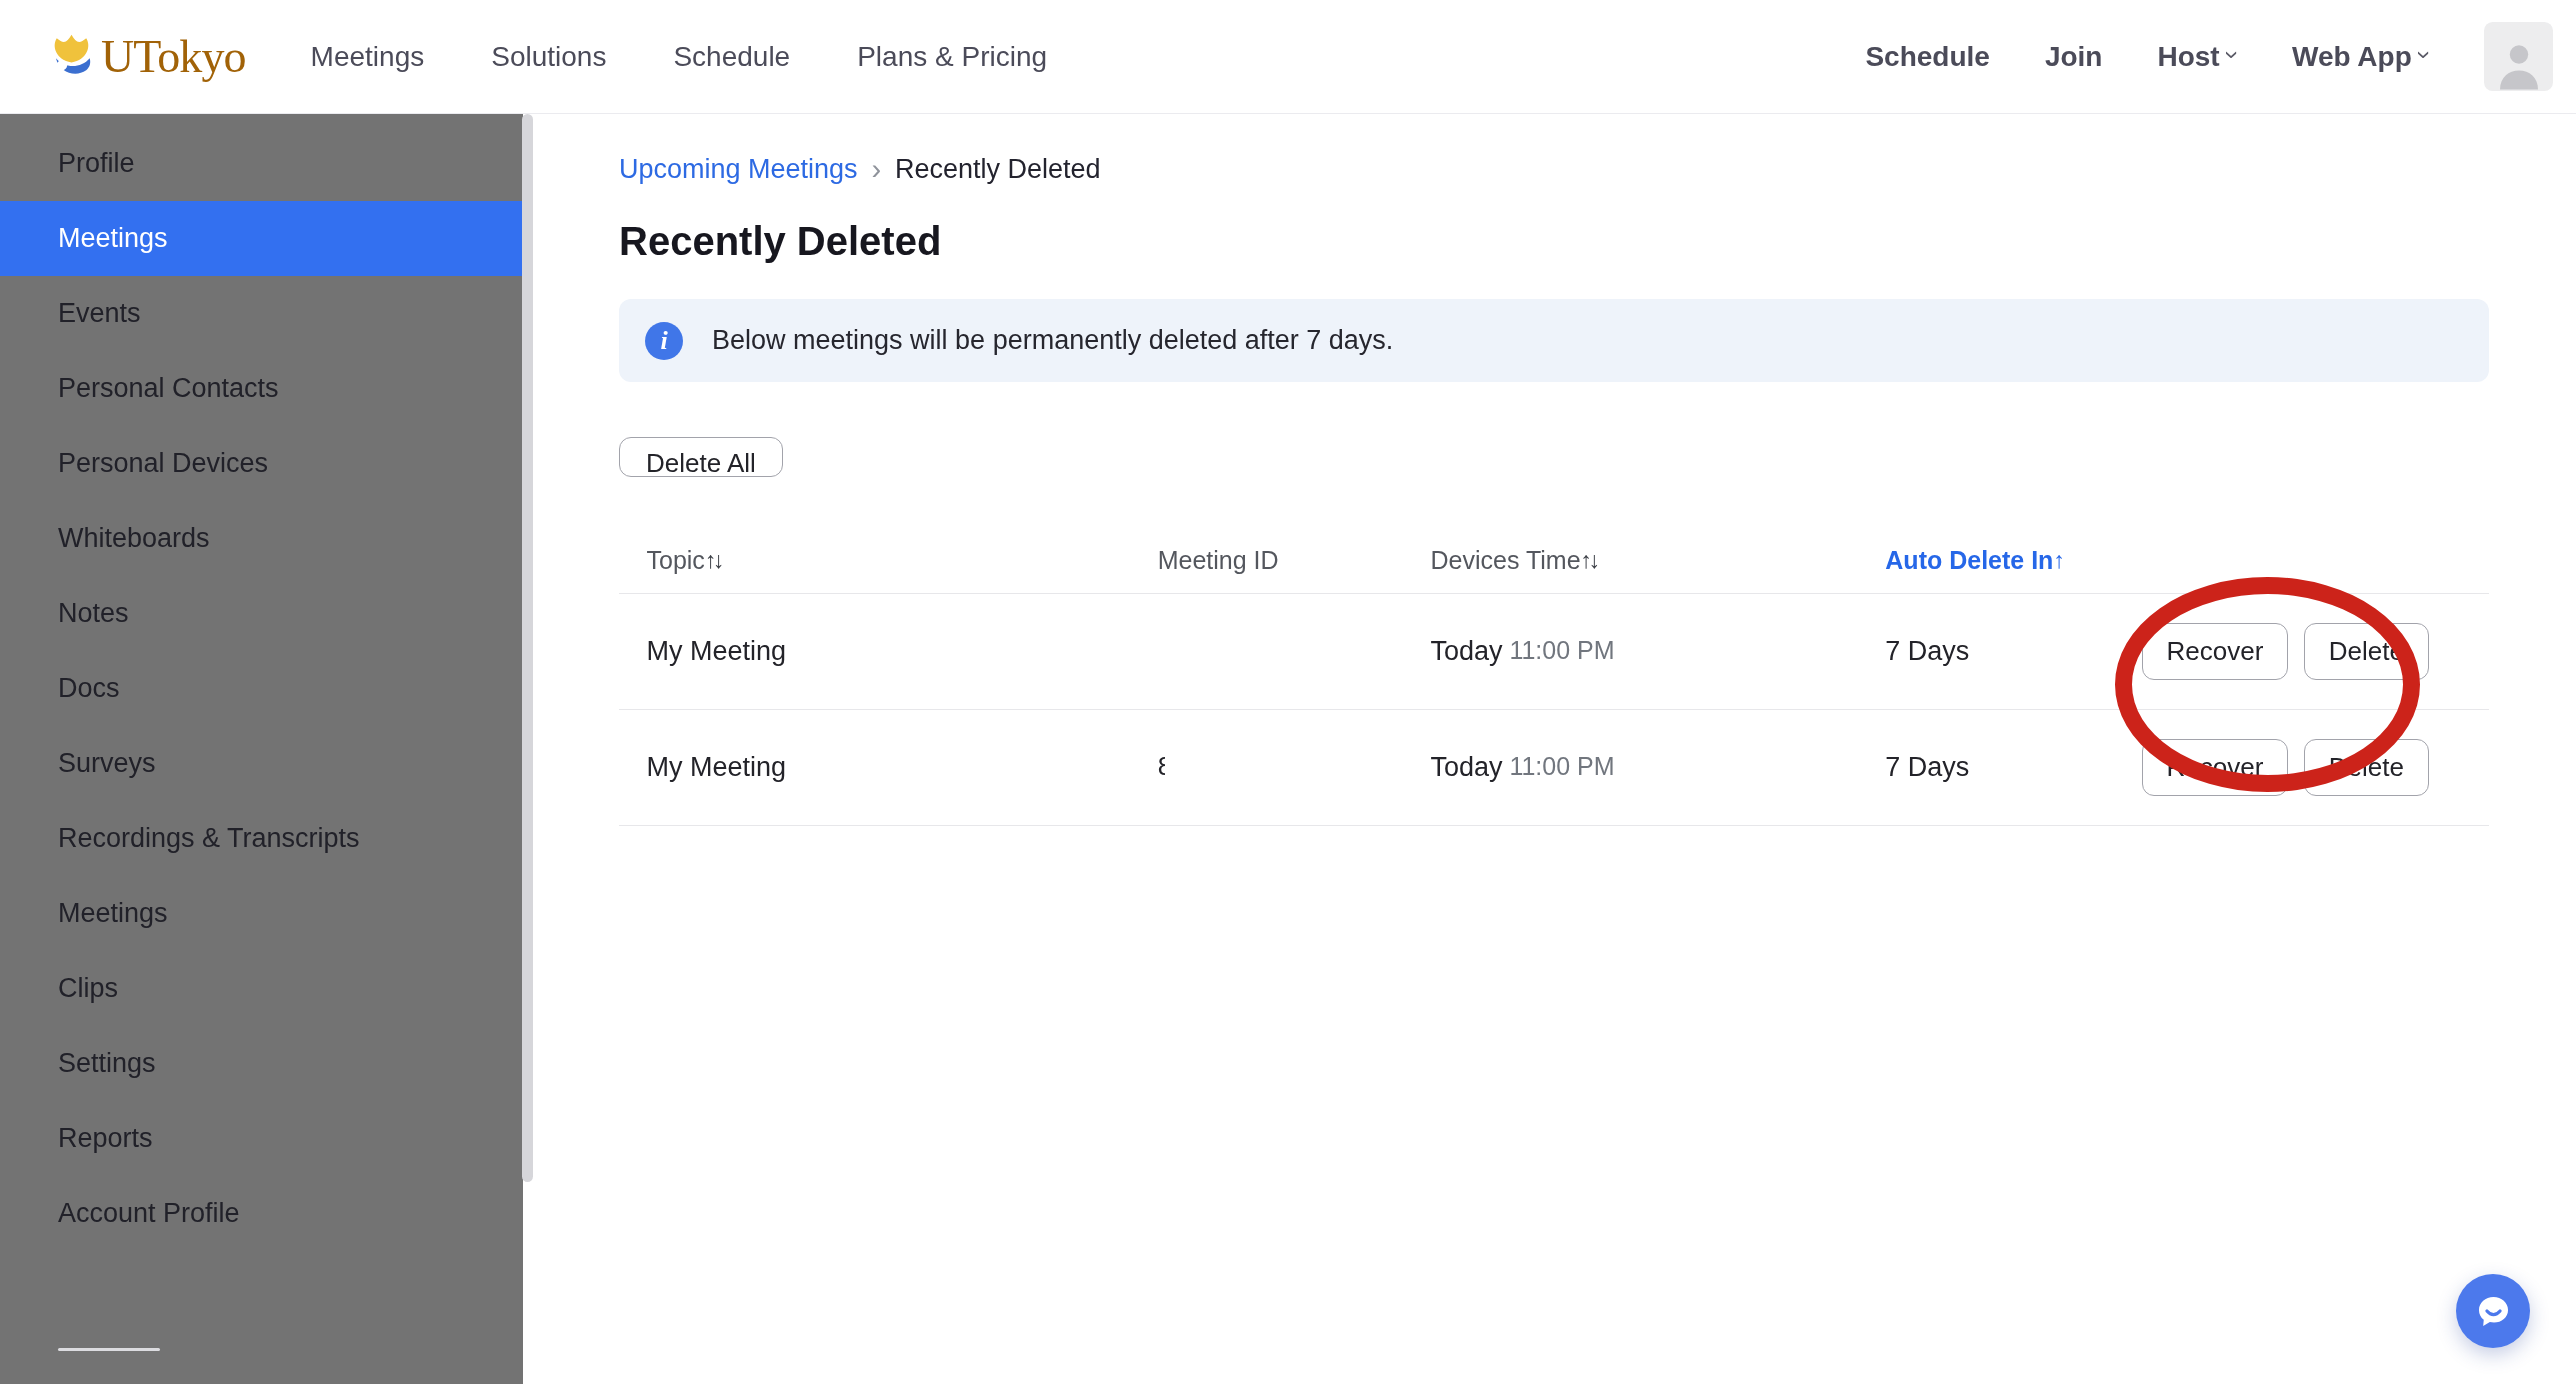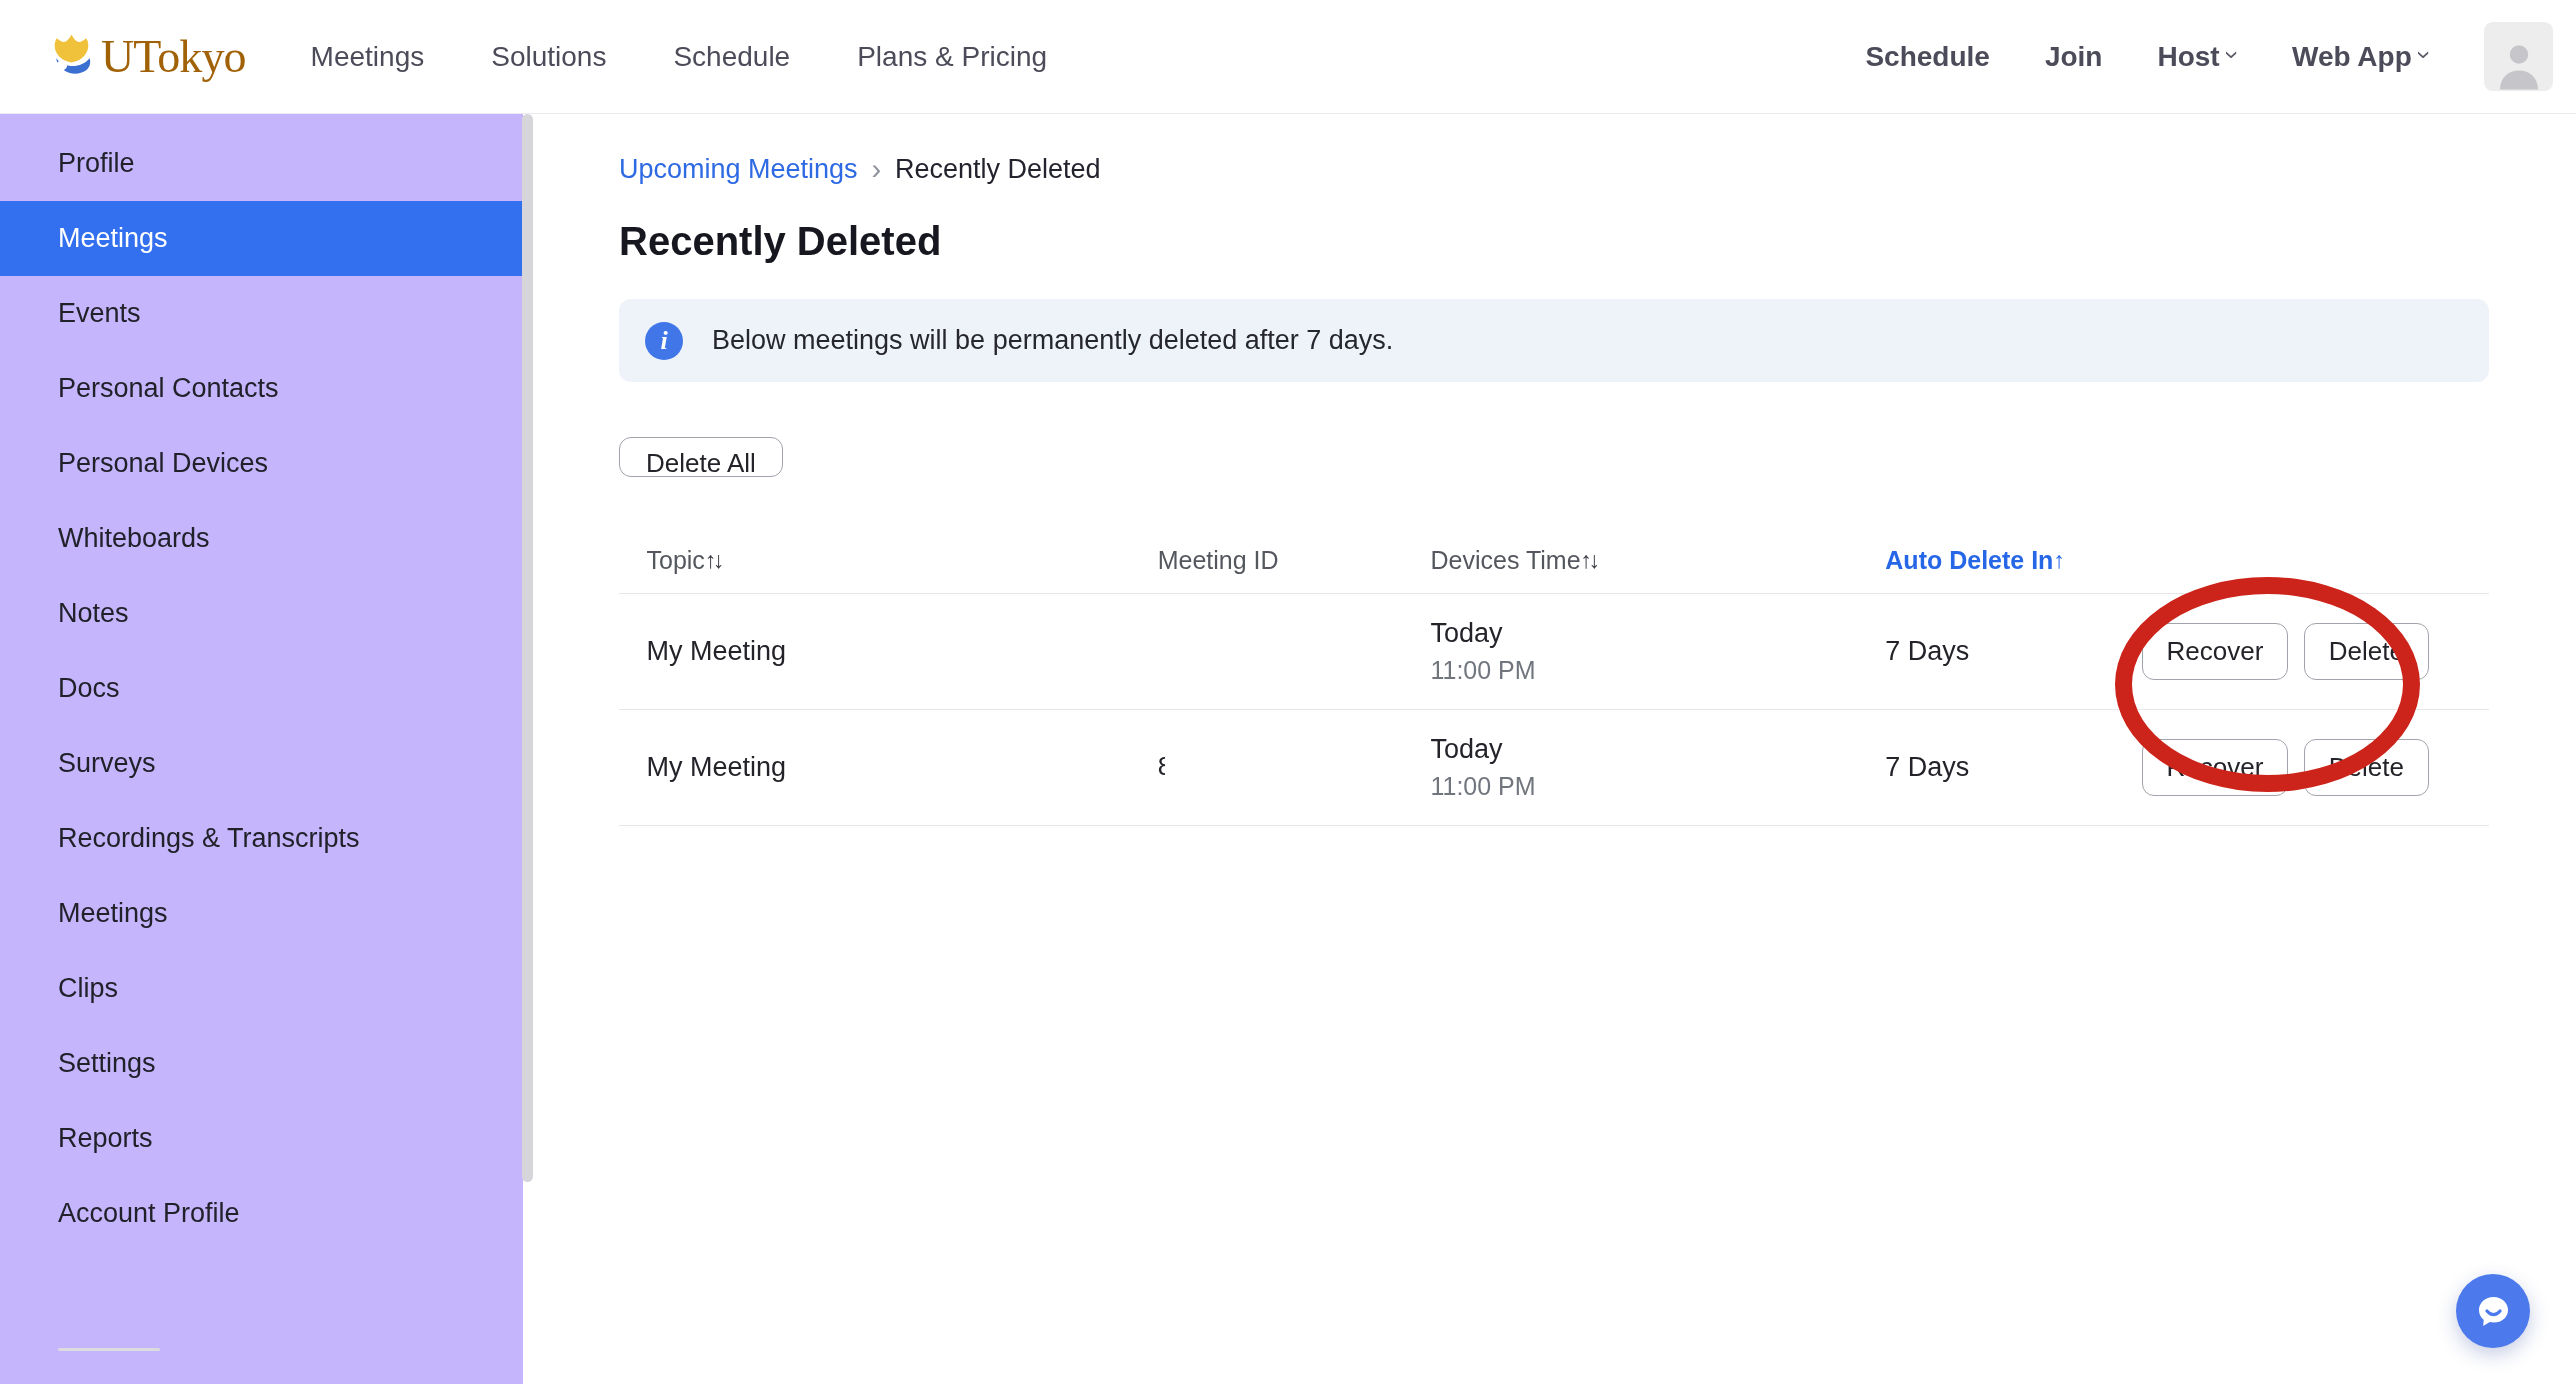--- a/index.html
+++ b/index.html
@@ -21,21 +21,21 @@
   .nav-right .nav-item { font-size:28px; font-weight:700; color:#4b4b59; cursor:pointer;
                          display:flex; align-items:center; gap:8.6px; white-space:nowrap; }
   .chevron { display:inline-block; transform:rotate(90deg) translateX(-1.7px); font-weight:400;
              font-size:26px; color:#5a5a66; }
   .avatar { width:69px; height:69px; border-radius:8.6px; background:#ededee;
             display:flex; align-items:flex-end; justify-content:center; overflow:hidden; cursor:pointer; }
   .avatar svg { width:48px; height:55px; display:block; }
 
   
   .sidebar { position:absolute; top:114px; left:0; width:523px; height:1271px;
-             background:#c4b5fd; padding-top:12px; z-index:2; }
+             background:#737373; padding-top:12px; z-index:2; }
   .side-item { height:75px; display:flex; align-items:center; padding-left:58px;
                font-size:27px; color:#212129; cursor:pointer; }
   .side-item.active { background:#3370f0; color:#ffffff; font-weight:500; }
   .side-divider { position:absolute; left:58px; top:1234px; width:102px; height:2.6px;
                   background:#dcdce0; border-radius:1.7px; }
   .side-scrollbar-thumb { position:absolute; left:522px; top:114px; width:11.2px; height:1068px;
                           background:#d6d6da; border-radius:6px; z-index:3; cursor:pointer; }
 
   
   .main { position:absolute; top:114px; left:533px; width:2043px; height:1271px;
@@ -66,21 +66,21 @@
   .col-id      { width:273px; }
   .col-time    { width:455px; }
   .col-autodel { width:269px; }
   .col-actions { width:335px; display:flex; justify-content:flex-end; gap:15.5px; padding-right:60px; }
   .th { font-size:25px; font-weight:500; color:#54575e; display:flex; align-items:center; gap:0; }
   .th.sortable { cursor:pointer; }
   .sort-glyph { font-size:23px; color:#3c3f46; letter-spacing:-3.4px; }
   .th.active-sort { color:#2667e8; font-weight:700; }
   .th.active-sort .sort-glyph { color:#2667e8; letter-spacing:0; }
   .cell-text { font-size:27px; color:#232329; }
-  .time-stack { display:flex; flex-direction:column; gap:6.9px; }
+  .time-stack { display:flex; flex-direction:row; gap:6.9px; }
   .time-day { font-size:27px; color:#232329; }
   .time-clock { font-size:25px; color:#71767e; }
   .id-fragment { display:inline-block; width:6.9px; overflow:hidden; font-size:26px; color:#232329; }
   .row-btn { padding:10.3px 24px; height:57px; }
 
   
   .red-ellipse { position:absolute; left:2115px; top:577px; width:305px; height:215px;
                  border:17px solid #cc231a; border-radius:50%; z-index:10; pointer-events:none; }
 
   

